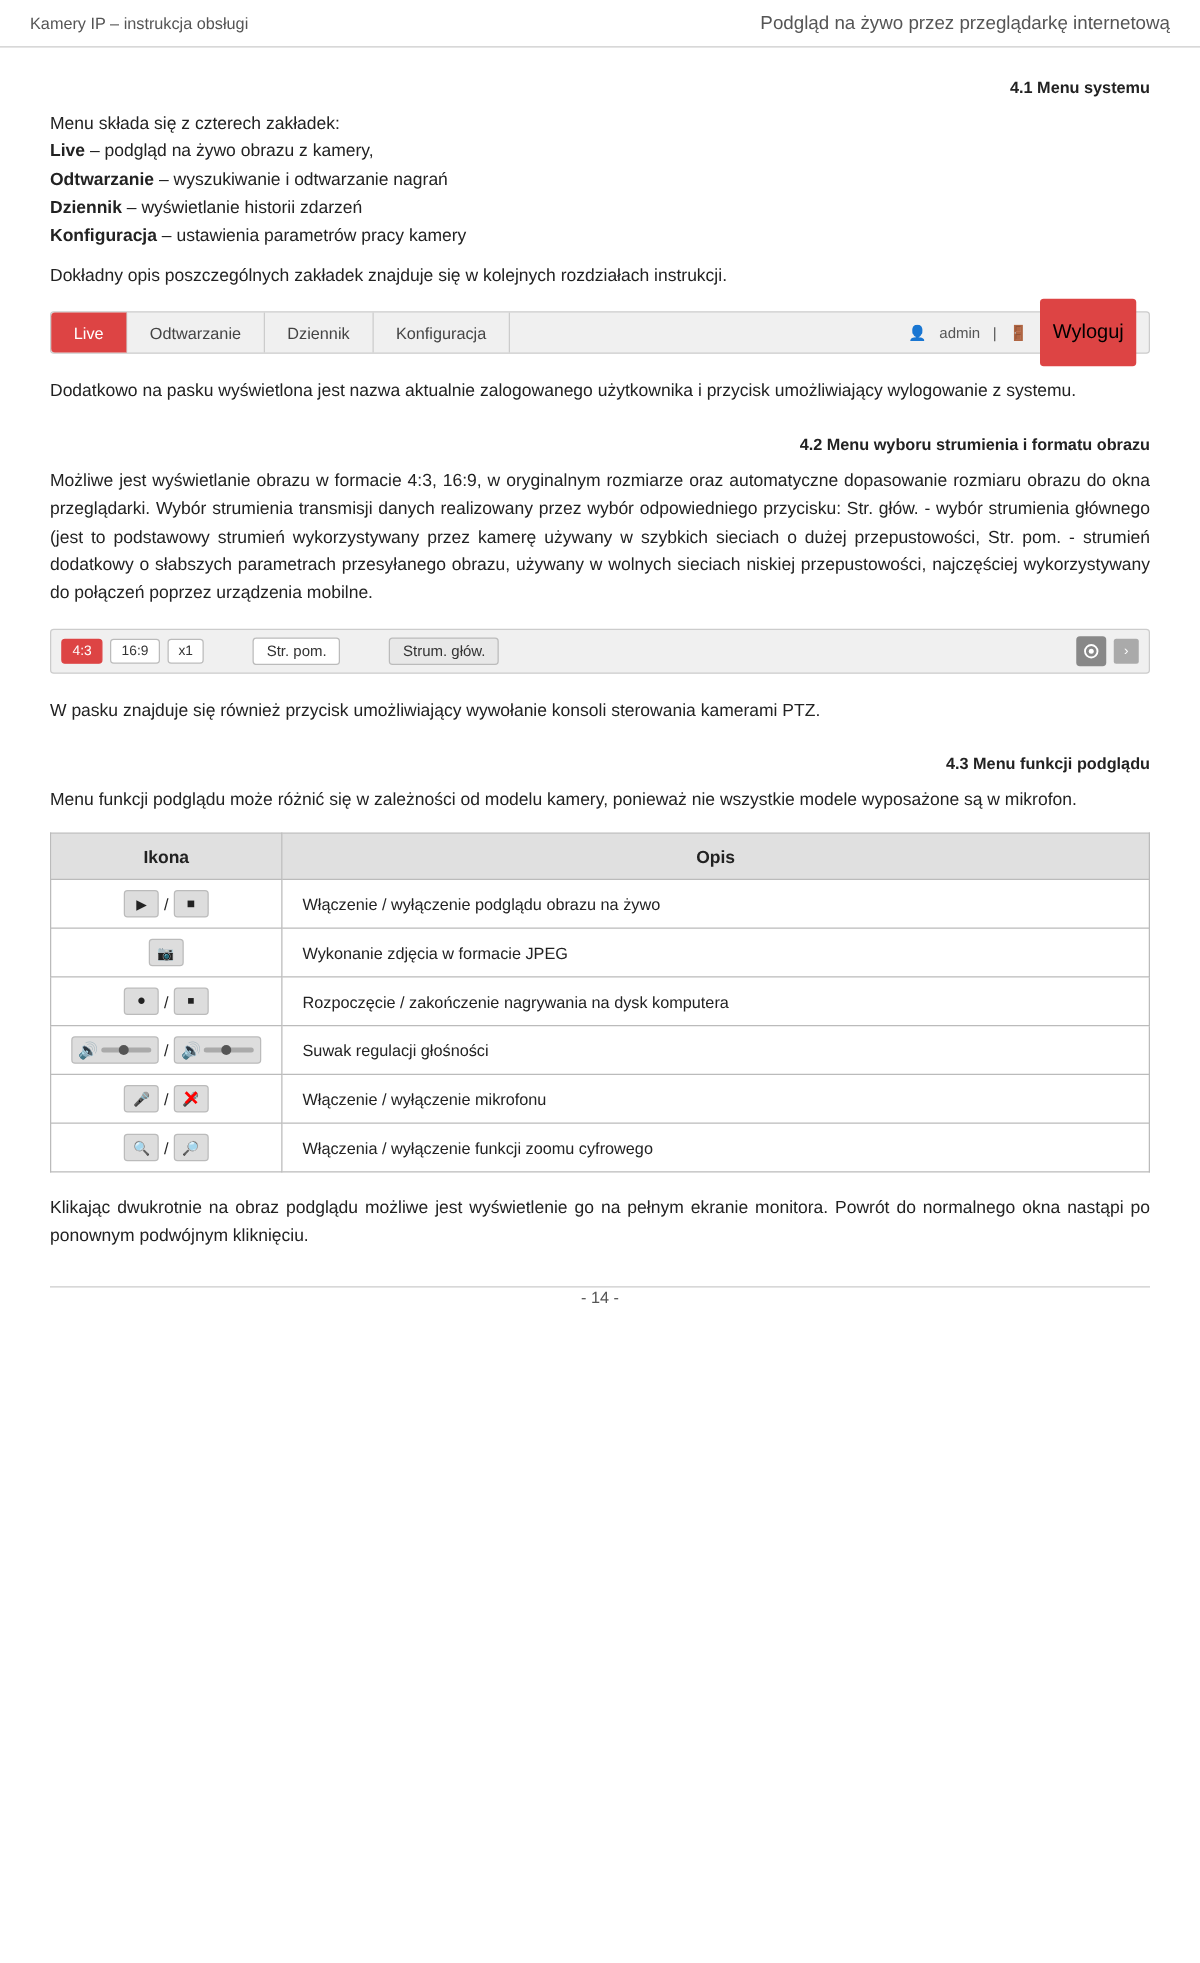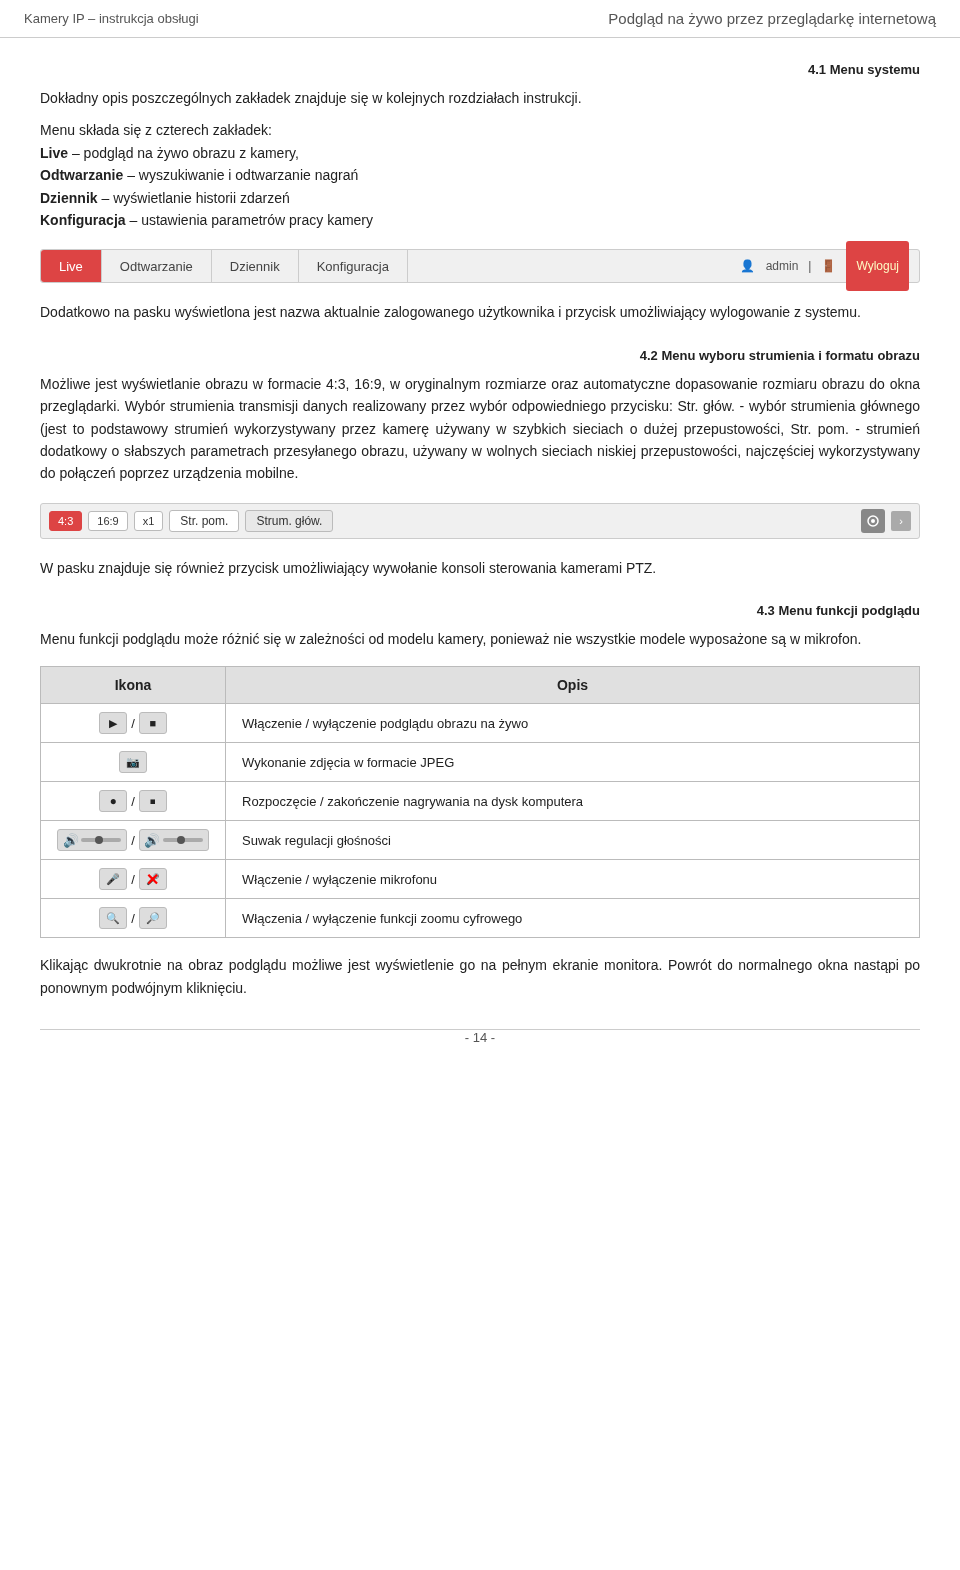--- a/index.html
+++ b/index.html
@@ -64,25 +64,25 @@
       margin-left: auto;
       display: flex;
       align-items: center;
       padding-right: 10px;
       font-size: 12px;
       color: #555;
       gap: 10px;
     }
     .tab-right .logout-btn {
       background: #d44;
-      color: #fef9c3;
+      color: #000000;
       border: none;
       padding: 18px 10px;
       border-radius: 3px;
-      font-size: 12px;
+      font-size: 16px;
       cursor: pointer;
       display: flex;
       align-items: center;
       gap: 4px;
     }
     .stream-bar {
       display: flex;
       align-items: center;
       background: #f0f0f0;
       border: 1px solid #ccc;
@@ -93,20 +93,21 @@
       height: 36px;
     }
     .stream-btn {
       padding: 3px 10px;
       font-size: 12px;
       border: 1px solid #bbb;
       background: #fff;
       border-radius: 3px;
       cursor: pointer;
       color: #333;
+      margin-left: 33px;
     }
     .stream-btn.active {
       background: #e8e8e8;
       font-weight: normal;
     }
     .ratio-btn {
       padding: 3px 8px;
       font-size: 11px;
       border: 1px solid #bbb;
       background: #fff;
@@ -235,29 +236,29 @@
 
 <div class="header">
   <span class="header-left">Kamery IP – instrukcja obsługi</span>
   <span class="header-right">Podgląd na żywo przez przeglądarkę internetową</span>
 </div>
 
 <div class="page">
 
   <div class="section-title">4.1  Menu systemu</div>
 
-  <p>Dokładny opis poszczególnych zakładek znajduje się w kolejnych rozdziałach instrukcji.</p>
-
   <p>
     <span>Menu składa się z czterech zakładek:</span><br>
     <strong>Live</strong> – <span>podgląd na żywo obrazu z kamery,</span><br>
     <strong>Odtwarzanie</strong> – <span>wyszukiwanie i odtwarzanie nagrań</span><br>
     <strong>Dziennik</strong> – <span>wyświetlanie historii zdarzeń</span><br>
     <strong>Konfiguracja</strong> – <span>ustawienia parametrów pracy kamery</span>
   </p>
+
+  <p>Dokładny opis poszczególnych zakładek znajduje się w kolejnych rozdziałach instrukcji.</p>
 
   <div class="tab-bar">
     <div class="tab-item active">Live</div>
     <div class="tab-item">Odtwarzanie</div>
     <div class="tab-item">Dziennik</div>
     <div class="tab-item">Konfiguracja</div>
     <div class="tab-right">
       <span>👤</span>
       <span>admin</span>
       <span>|</span>

